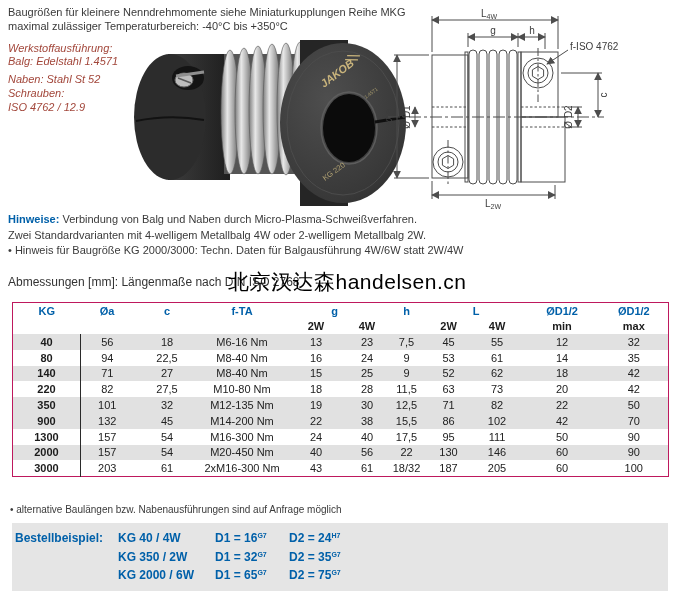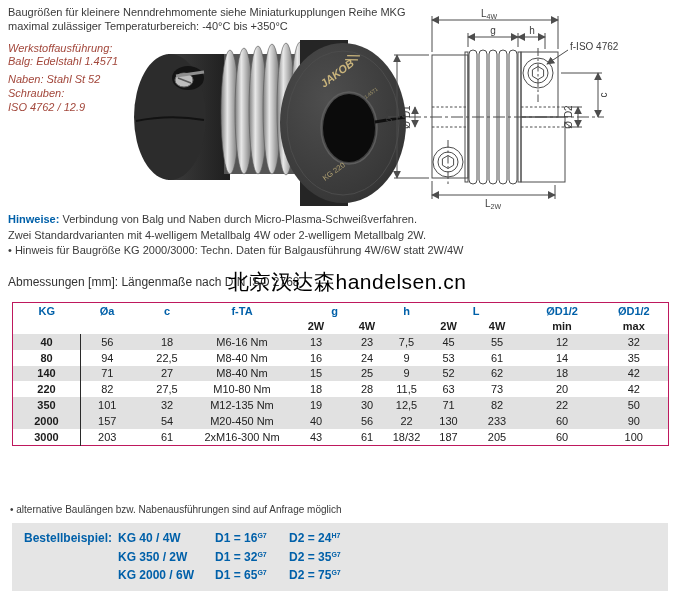--- a/index.html
+++ b/index.html
@@ -280,29 +280,55 @@
           <td>M12-135 Nm</td>
           <td>19</td>
           <td>30</td>
           <td>12,5</td>
           <td>71</td>
           <td>82</td>
           <td>22</td>
           <td>50</td>
         </tr>
         <tr class="stripe">
+          <td>900</td>
+          <td>132</td>
+          <td>45</td>
+          <td>M14-200 Nm</td>
+          <td>22</td>
+          <td>38</td>
+          <td>15,5</td>
+          <td>86</td>
+          <td>102</td>
+          <td>42</td>
+          <td>70</td>
+        </tr>
+        <tr>
+          <td>1300</td>
+          <td>157</td>
+          <td>54</td>
+          <td>M16-300 Nm</td>
+          <td>24</td>
+          <td>40</td>
+          <td>17,5</td>
+          <td>95</td>
+          <td>111</td>
+          <td>50</td>
+          <td>90</td>
+        </tr>
+        <tr class="stripe">
           <td>2000</td>
           <td>157</td>
           <td>54</td>
           <td>M20-450 Nm</td>
           <td>40</td>
           <td>56</td>
           <td>22</td>
           <td>130</td>
-          <td>233</td>
+          <td>146</td>
           <td>60</td>
           <td>90</td>
         </tr>
         <tr>
           <td>3000</td>
           <td>203</td>
           <td>61</td>
           <td>2xM16-300 Nm</td>
           <td>43</td>
           <td>61</td>
@@ -312,21 +338,21 @@
           <td>60</td>
           <td>100</td>
         </tr>
       </tbody>
   </table>
 
   <div class="abs footnote" style="left:10px;top:504px;">• alternative Baulängen bzw. Nabenausführungen sind auf Anfrage möglich</div>
 
   <div class="abs orderbox" style="left:12px;top:523px;">
     <div class="orderline" style="left:0;top:8px;width:656px;">
-      <span class="pos" style="left:12px;text-align:center;">Bestellbeispiel:</span>
+      <span class="pos" style="left:3px;text-align:center;">Bestellbeispiel:</span>
       <span class="pos" style="left:106px;">KG 40 / 4W</span>
       <span class="pos" style="left:203px;"><span>D1 = 16</span><sup class="tol">G7</sup></span>
       <span class="pos" style="left:277px;"><span>D2 = 24</span><sup class="tol">H7</sup></span>
     </div>
     <div class="orderline" style="left:0;top:27px;width:656px;">
       <span class="pos" style="left:106px;">KG 350 / 2W</span>
       <span class="pos" style="left:203px;"><span>D1 = 32</span><sup class="tol">G7</sup></span>
       <span class="pos" style="left:277px;"><span>D2 = 35</span><sup class="tol">G7</sup></span>
     </div>
     <div class="orderline" style="left:0;top:45px;width:656px;">

